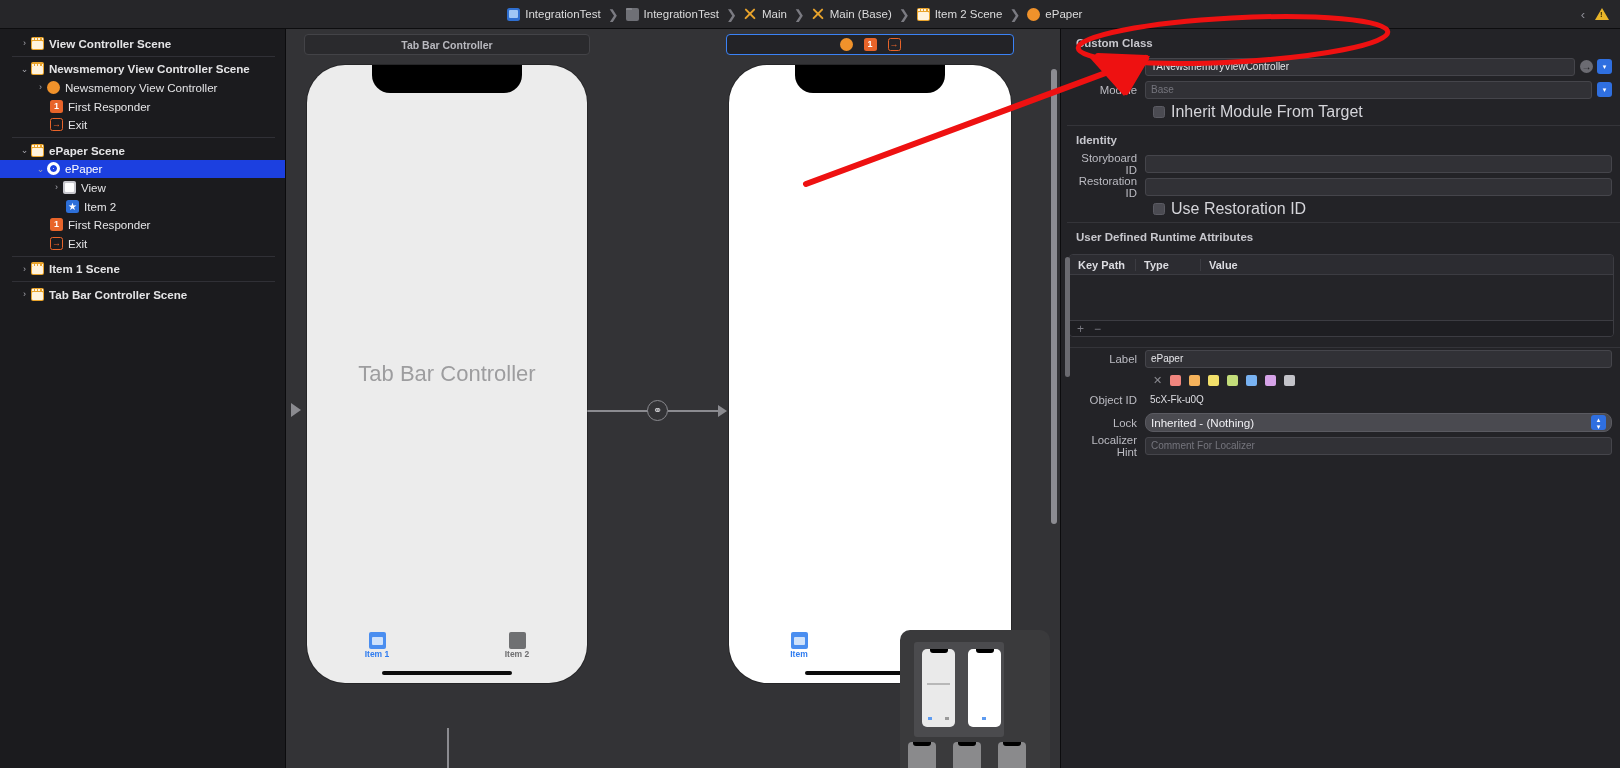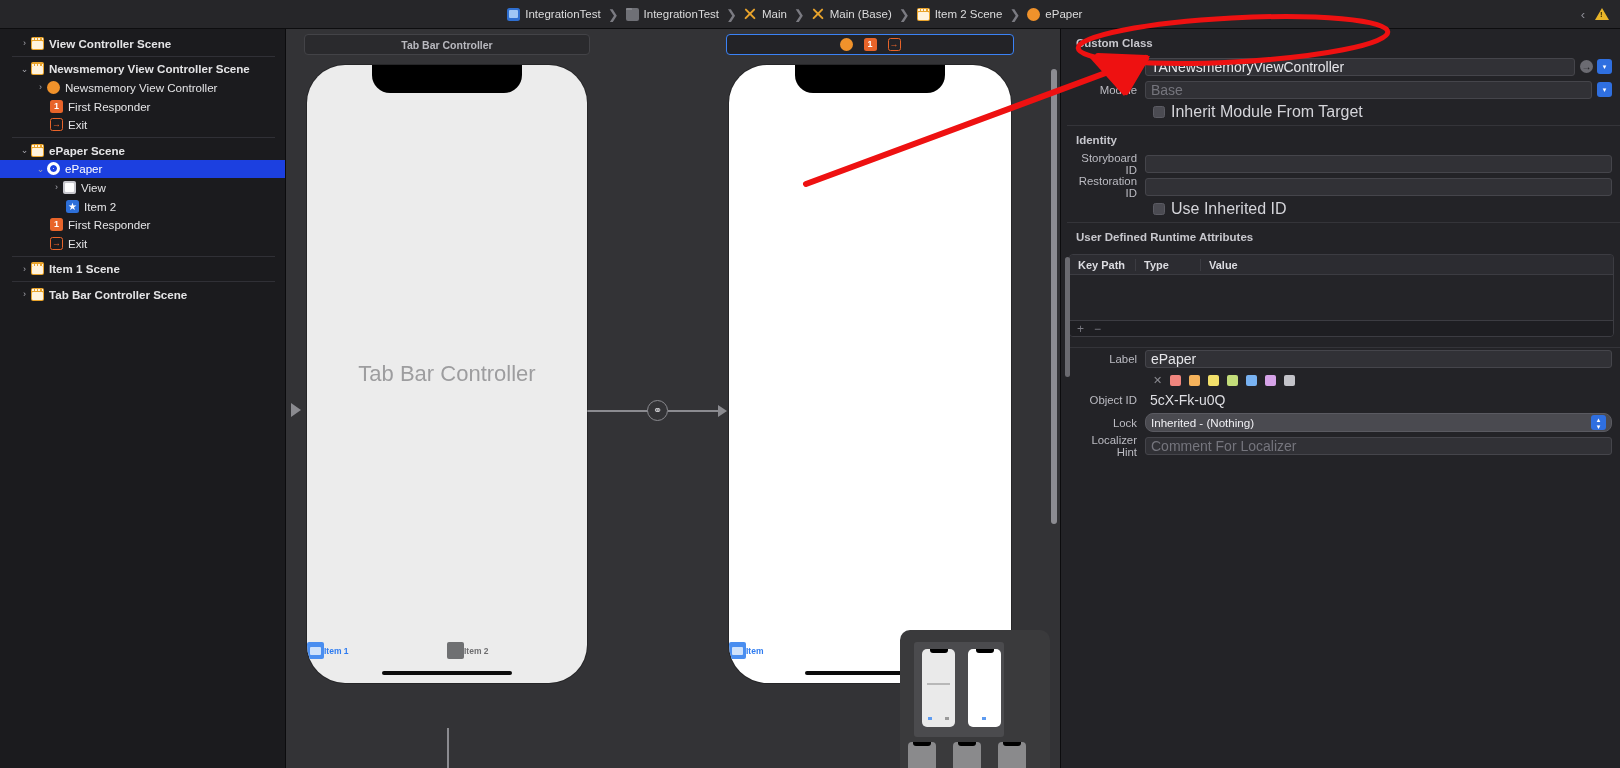--- a/index.html
+++ b/index.html
@@ -125,21 +125,21 @@
     width: 130px; height: 4.5px; background: #0b0b0b; border-radius: 3px;
   }
   .vc-title {
     position: absolute; top: 50%; left: 0; right: 0; transform: translateY(-50%);
     text-align: center; color: #9d9d9f; font-size: 22px;
   }
   .tabbar {
     position: absolute; left: 0; right: 0; bottom: 24px;
     display: flex;
   }
-  .tabitem { flex: 1; display: flex; flex-direction: row; align-items: center; gap: 0; }
+  .tabitem { flex: 1; display: flex; flex-direction: column; align-items: center; gap: 0; }
   .tabglyph { width: 17px; height: 17px; border-radius: 2px; }
   .tabglyph.on { background: #4a8ef0; position: relative; }
   .tabglyph.on::after {
     content: ""; position: absolute; left: 3px; right: 3px; top: 5px; bottom: 4px;
     background: #cfe2fb; border-radius: 1px;
   }
   .tabglyph.off { background: #6f7072; }
   .tablabel { font-size: 8.5px; font-weight: bold; color: #6e6e70; }
   .tablabel.on { color: #2f7cf0; }
 
@@ -194,21 +194,21 @@
   }
   .insp-scrollbar { position: absolute; left: 4px; top: 228px; width: 5px; height: 120px; background: #6a6a70; border-radius: 3px; }
   .sect { padding: 0 8px 0 8px; }
   .sect-title { color: #c7c7cd; font-size: 11.5px; font-weight: bold; padding: 8px 0 7px 7px; }
   .hr { height: 1px; background: #343439; margin: 3px 0 0 6px; }
 
   .row { display: flex; align-items: center; height: 21px; margin-bottom: 2px; }
   .row .lab { width: 76px; text-align: right; color: #bcbcc3; font-size: 11.4px; padding-right: 8px; flex: 0 0 76px; }
   .field {
     flex: 1; height: 18px; background: #313136; border: 1px solid #45454b;
-    border-radius: 3px; color: #e6e6ea; font-size: 14px;
+    border-radius: 3px; color: #e6e6ea; font-size: 10px;
     display: flex; align-items: center; padding: 0 5px; text-align: right;
   }
   .field.ph { color: #75757d; }
   .field.plain { background: transparent; border: none; color: #dedee3; padding-left: 5px; }
   .stepper-btns { display: flex; align-items: center; gap: 4px; margin-left: 5px; }
   .circ-arrow {
     width: 13px; height: 13px; border-radius: 50%; background: #6b6b72; color: #1b1b1e;
     font-size: 10px; display: flex; align-items: center; justify-content: center;
   }
   .blue-pop {
@@ -480,21 +480,21 @@
         <div class="row">
           <span class="lab">Storyboard ID</span>
           <span class="field"></span>
         </div>
         <div class="row">
           <span class="lab">Restoration ID</span>
           <span class="field"></span>
         </div>
         <div class="chk-row">
           <span class="chk"></span>
-          <span class="chk-lab">Use Inherited ID</span>
+          <span class="chk-lab">Use Restoration ID</span>
         </div>
       </div>
       <div class="hr"></div>
 
       <div class="sect">
         <div class="sect-title">User Defined Runtime Attributes</div>
       </div>
       <div class="udra-table">
         <div class="udra-head">
           <span class="udra-th c1">Key Path</span>

